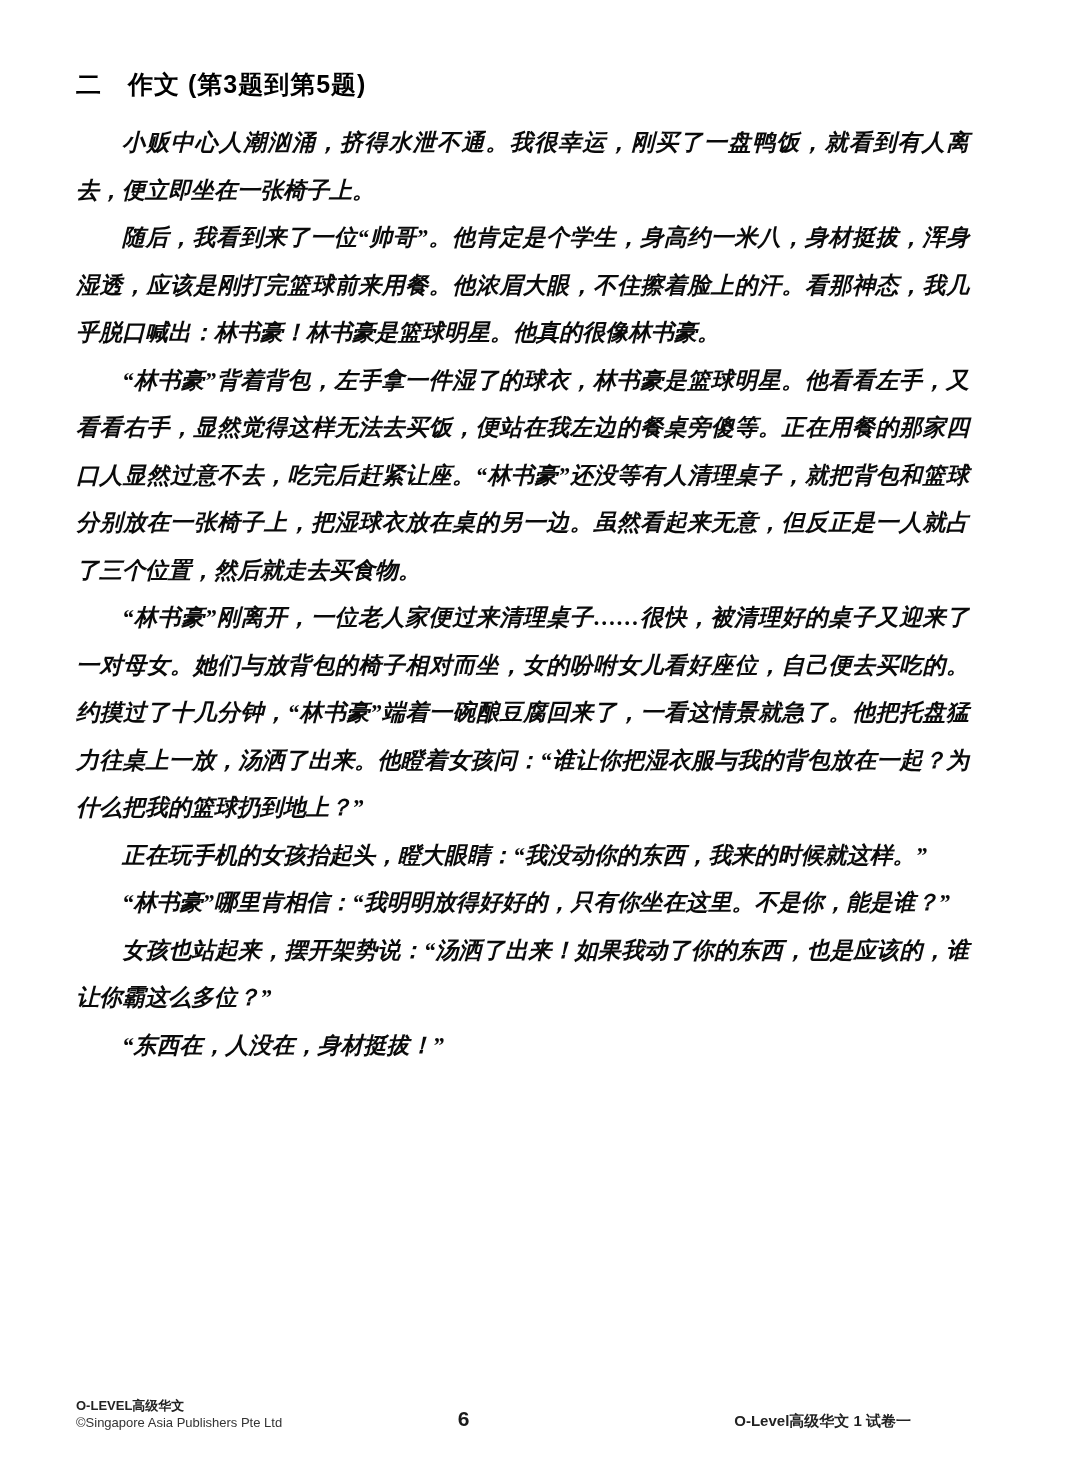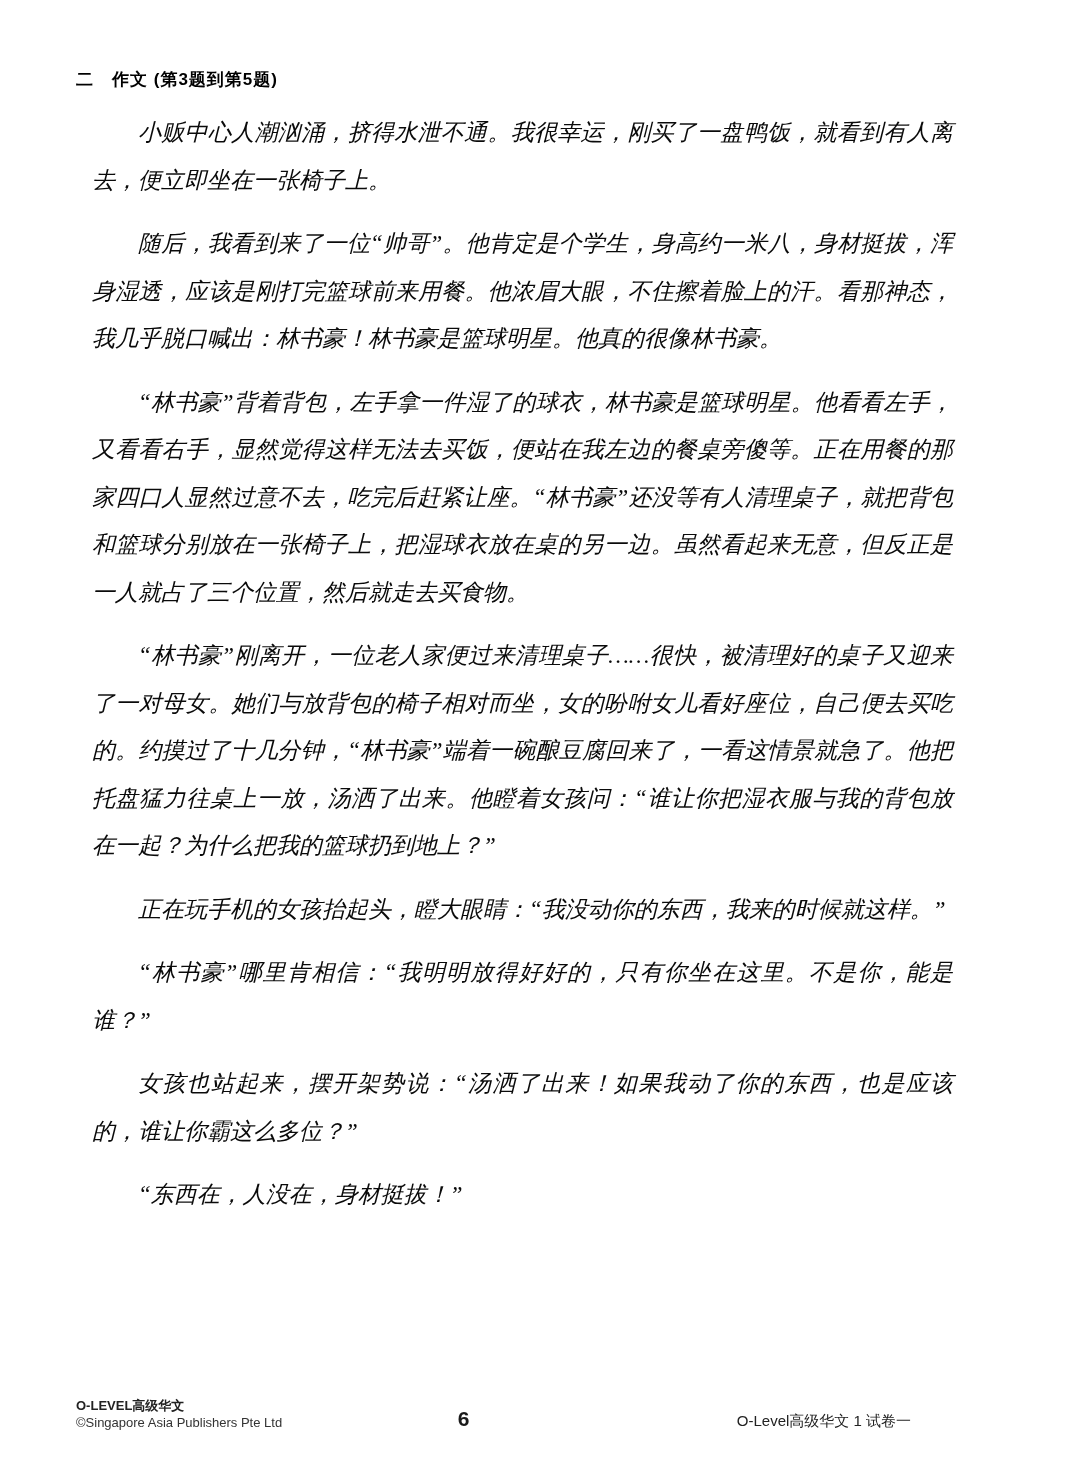--- a/index.html
+++ b/index.html
@@ -16,21 +16,21 @@
   }
   .content {
     position: absolute;
     top: 68px;
     left: 76px;
     right: 112px;
   }
   .section-heading {
     font-family: "Liberation Sans", sans-serif;
     font-weight: bold;
-    font-size: 17px;
+    font-size: 25px;
     letter-spacing: 1px;
     color: #000;
   }
   .question-line {
     margin-top: 48px;
     font-family: "Liberation Sans", sans-serif;
     font-weight: bold;
     font-size: 22px;
     color: #000;
   }
@@ -40,21 +40,22 @@
     margin-top: 18px;
     font-family: "Liberation Serif", "DejaVu Serif", serif;
     font-style: italic;
     font-size: 23px;
     line-height: 47.5px;
     text-align: justify;
     color: #0a0a0a;
   }
   .body-text p {
     text-indent: 2em;
-    margin: 16px;
+    margin: 0;
+    font-weight: bold;
   }
   .footer {
     position: absolute;
     left: 76px;
     right: 112px;
     bottom: 39px;
     display: flex;
     align-items: flex-end;
     font-family: "Liberation Sans", sans-serif;
     color: #1a1a1a;
@@ -70,21 +71,21 @@
     flex: 0 0 auto;
     font-size: 21px;
     font-weight: bold;
     text-align: center;
     transform: translateX(-30px);
   }
   .footer-right {
     flex: 1;
     text-align: right;
     font-size: 15px;
-    font-weight: normal;
+    font-weight: bold;
     padding-right: 58px;
     color: #222;
   }
 </style>
 </head>
 <body>
 
 <div class="page">
   <div class="content">
 

